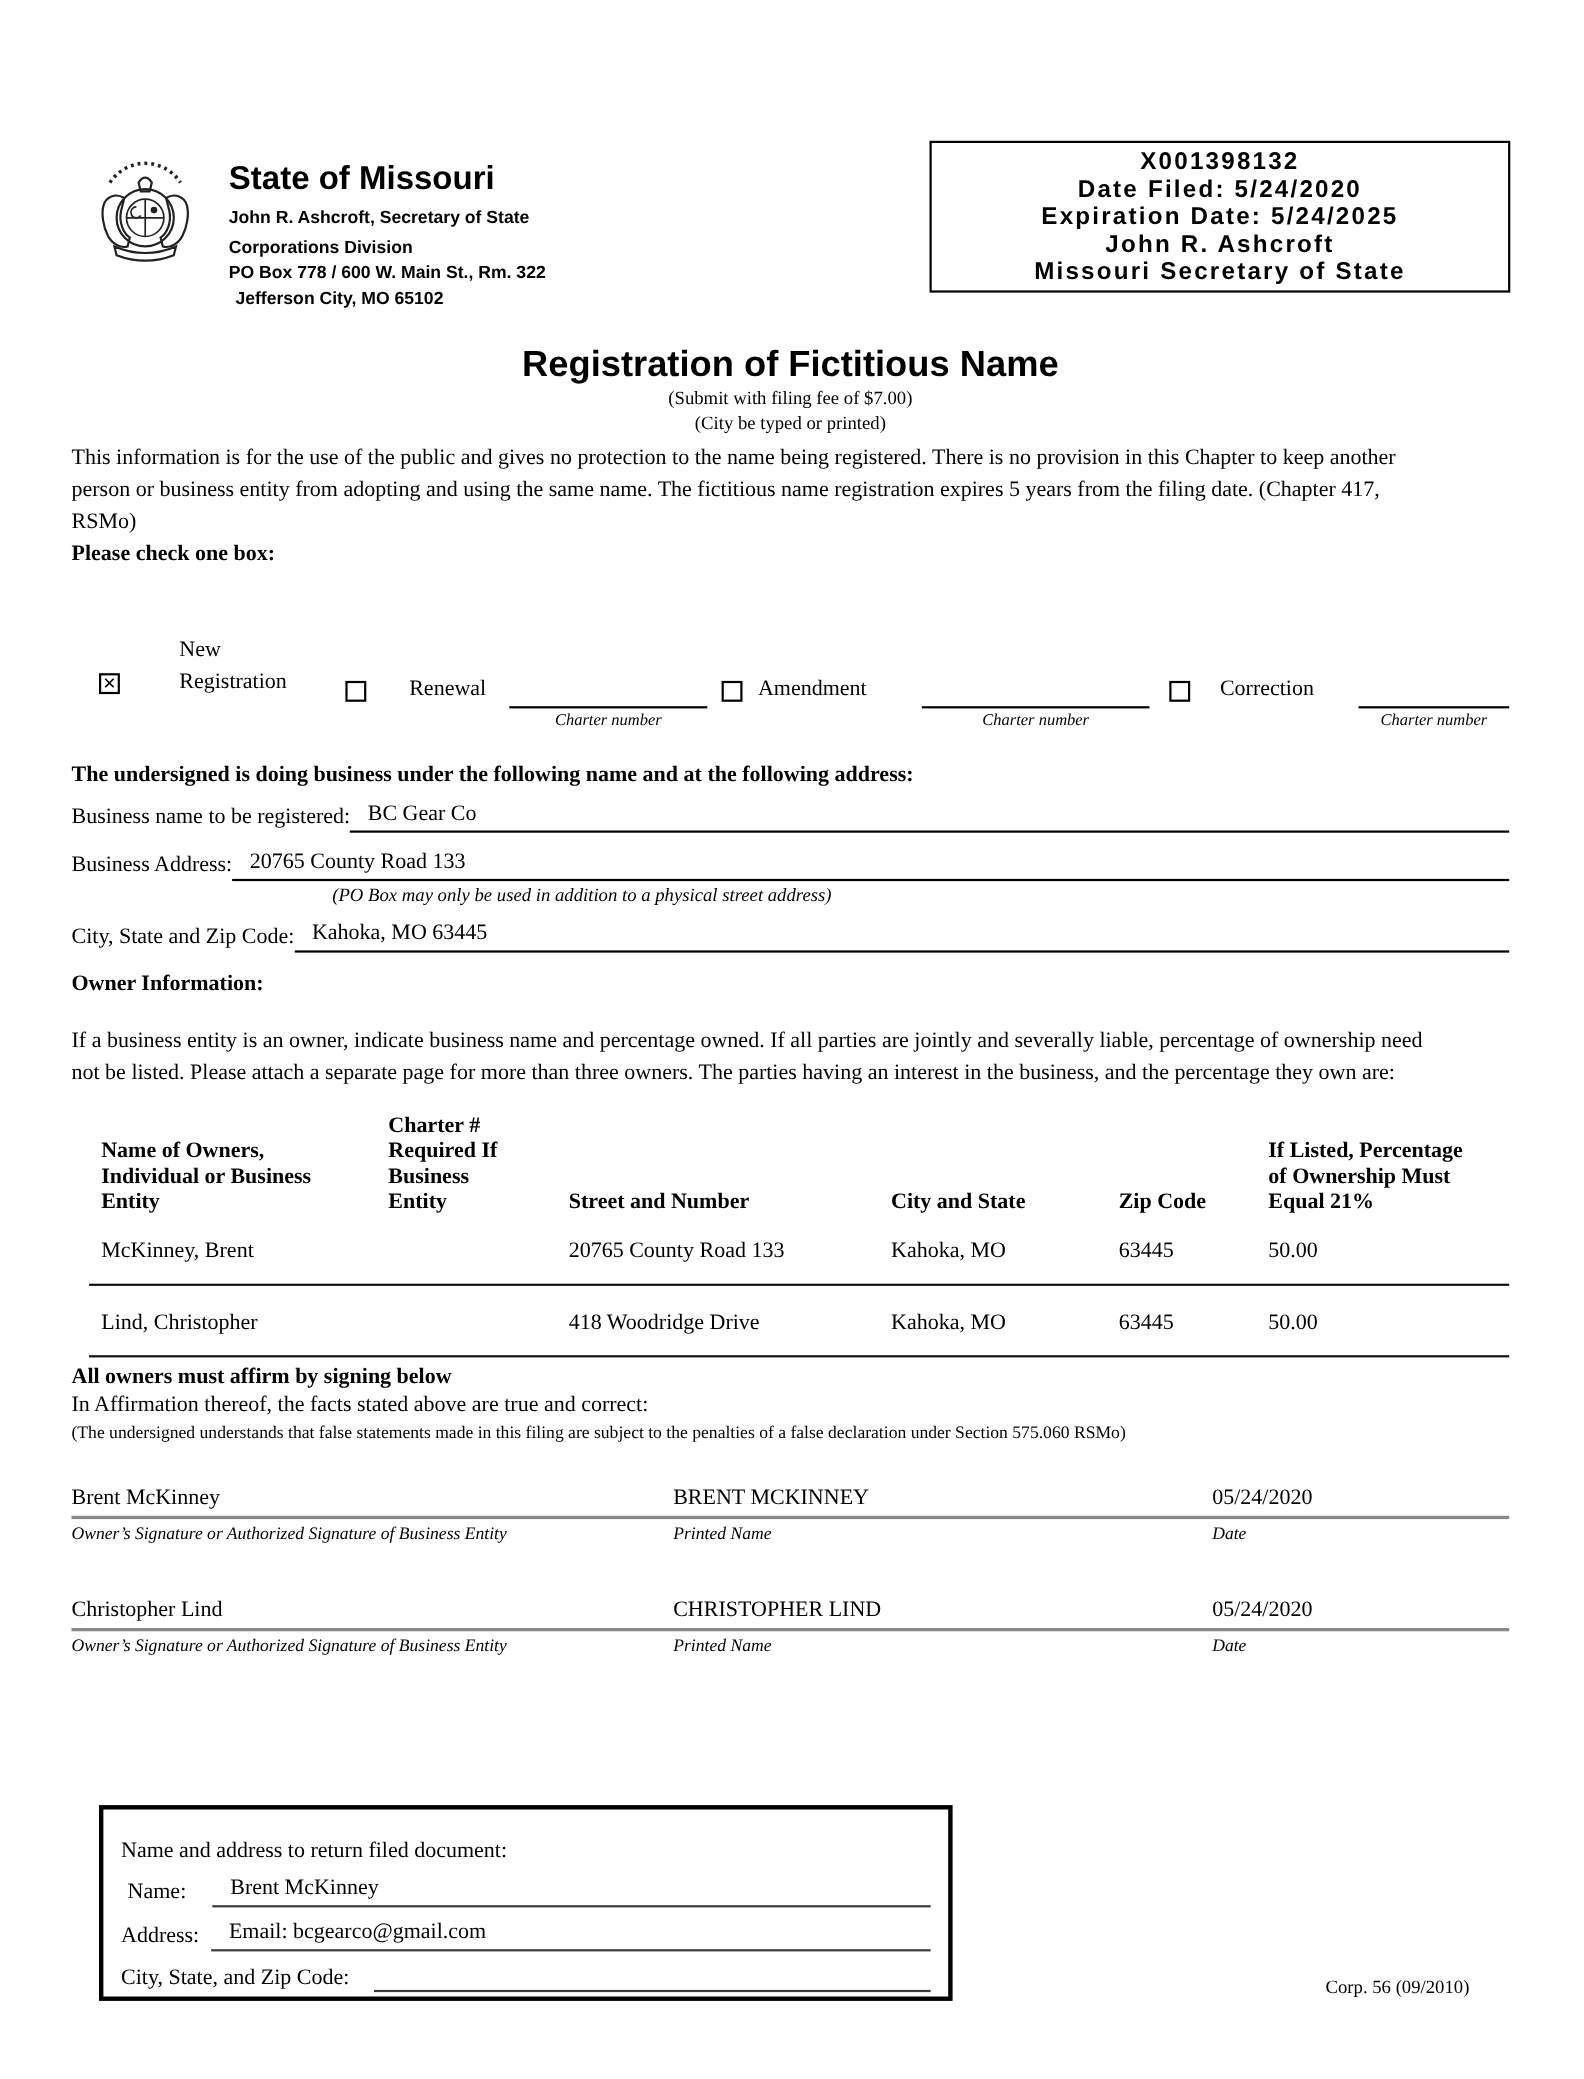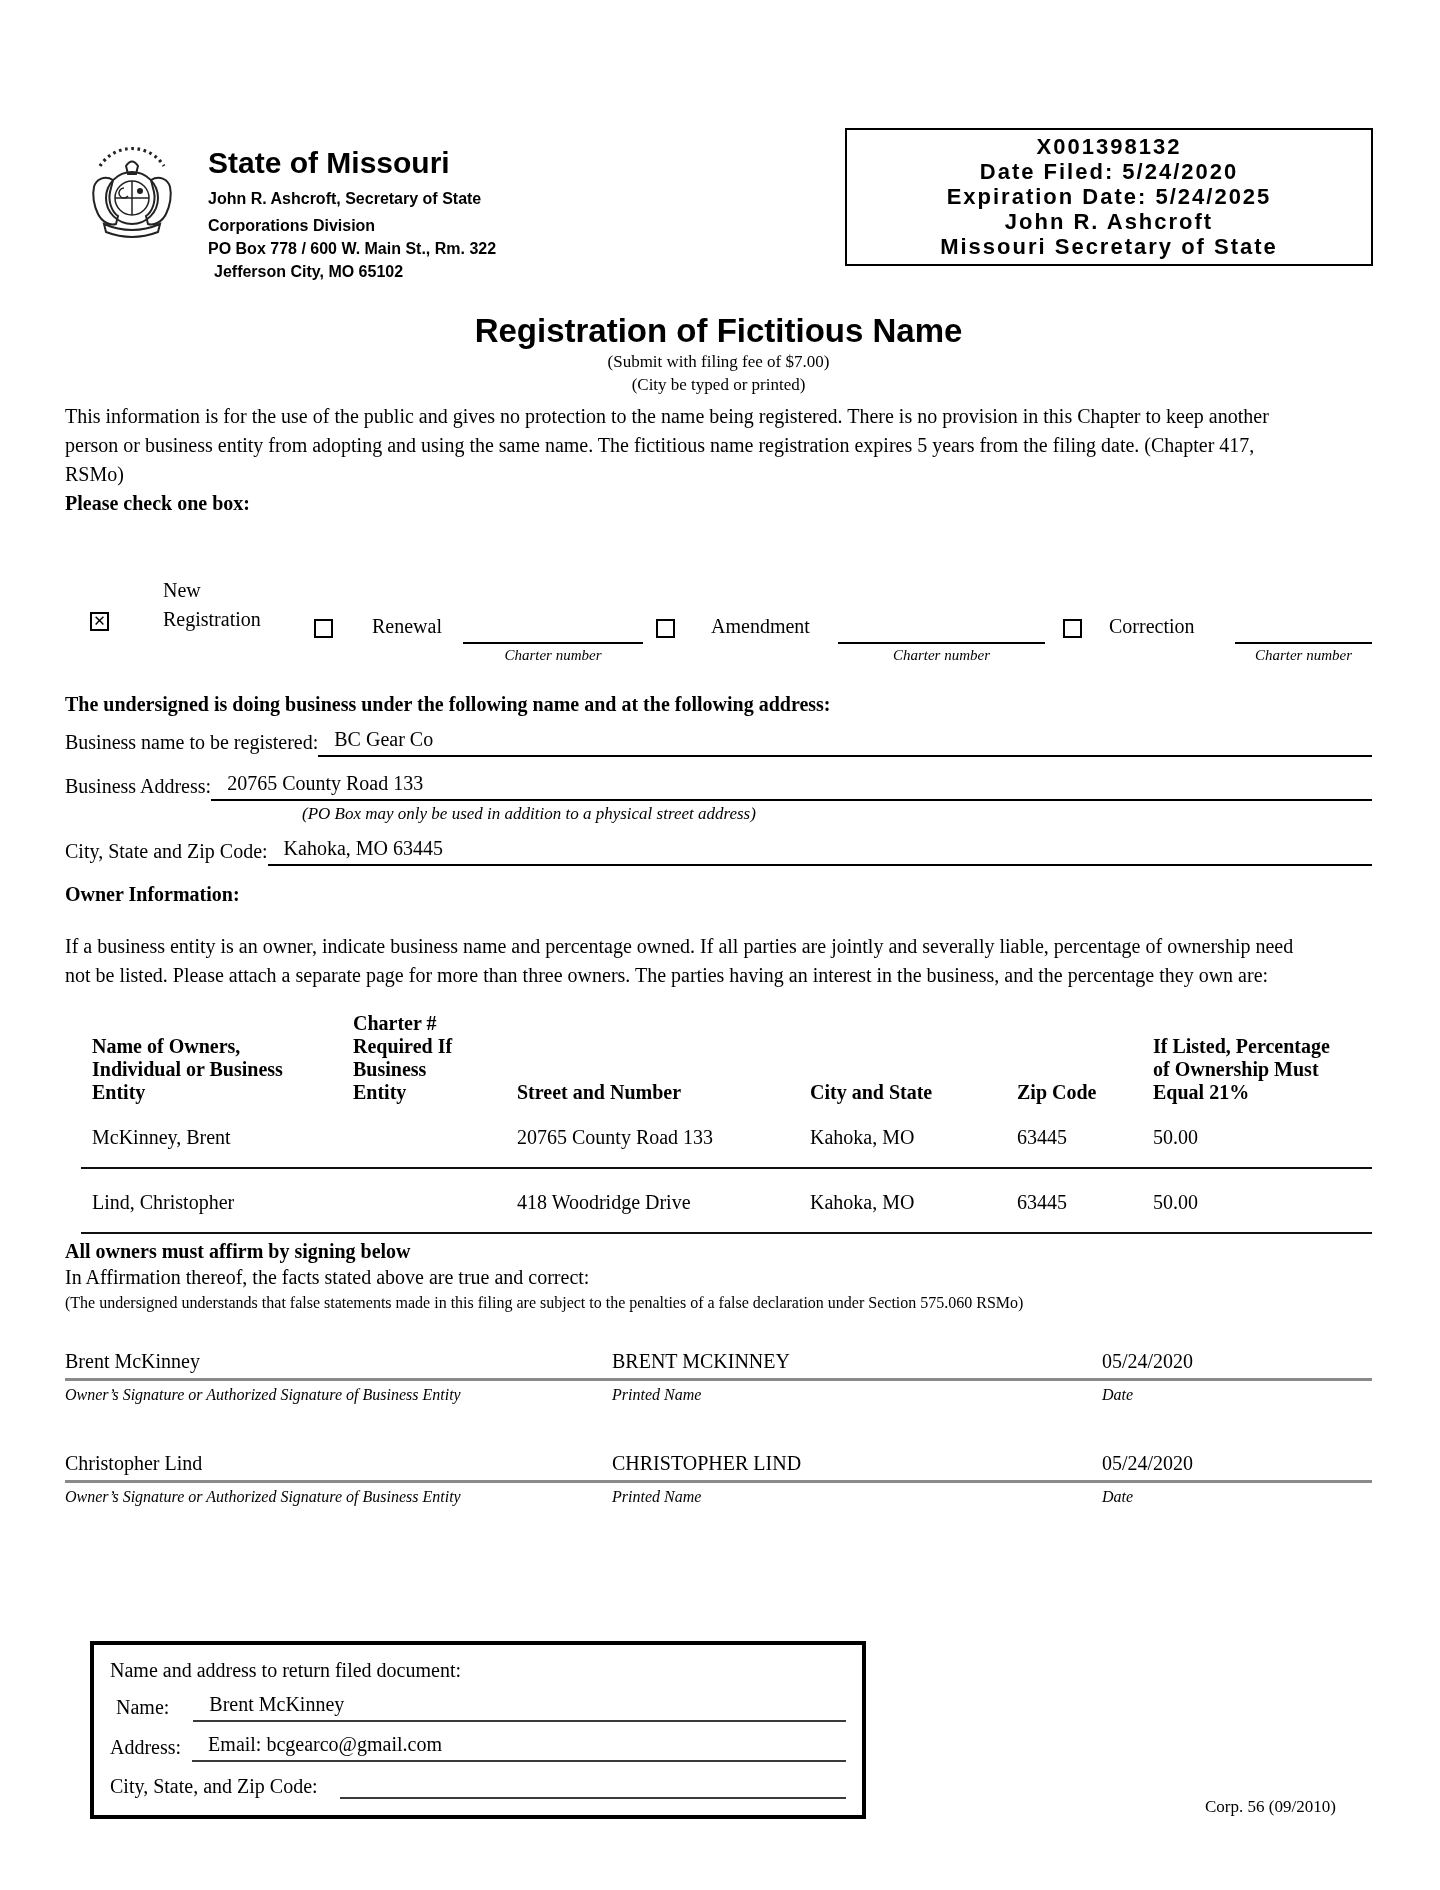--- a/index.html
+++ b/index.html
@@ -74,21 +74,21 @@
 
   
   .sigrow { position:absolute; left:65px; width:1307px; font-size:20px; }
   .signames { display:grid; grid-template-columns:547px 490px 1fr; align-items:end;
               padding-bottom:5px; border-bottom:3px solid #8a8a8a; }
   .sigcaps { display:grid; grid-template-columns:547px 490px 1fr; font-style:italic;
              font-size:16px; line-height:22px; padding-top:3px; }
 
   
   .retbox { position:absolute; left:90px; top:1641px; width:776px; height:178px;
-            border:4px solid #000; box-sizing:border-box; padding:14px 16px 0 16px; font-size:20px; }
+            border:4px solid #000; box-sizing:border-box; padding:26px 16px 0 16px; font-size:20px; }
   .retbox .frow { margin-top:11px; }
   .retbox .fvalue { border-bottom:2px solid #3a3a3a; }
   .ret-city-line { border-bottom:2px solid #3a3a3a; flex:1; margin-left:22px; min-height:24px; }
 
   .footer { position:absolute; left:1205px; top:1797px; font-size:17px; }
 </style>
 </head>
 <body>
 
 <div class="page">
@@ -141,21 +141,21 @@
       <span class="cb-label" style="width:126px;">New Registration</span>
     </div>
     <div class="cb-group" style="left:249px; top:36px; gap:39px;">
       <span class="checkbox"></span>
       <span class="cb-label">Renewal</span>
     </div>
     <div class="charter" style="left:398px; width:180px;">
       <span class="charter-line"></span>
       <span class="charter-caption">Charter number</span>
     </div>
-    <div class="cb-group" style="left:591px; top:36px; gap:36px;">
+    <div class="cb-group" style="left:591px; top:36px; gap:14px;">
       <span class="checkbox"></span>
       <span class="cb-label">Amendment</span>
     </div>
     <div class="charter" style="left:773px; width:207px;">
       <span class="charter-line"></span>
       <span class="charter-caption">Charter number</span>
     </div>
     <div class="cb-group" style="left:998px; top:36px; gap:27px;">
       <span class="checkbox"></span>
       <span class="cb-label">Correction</span>

